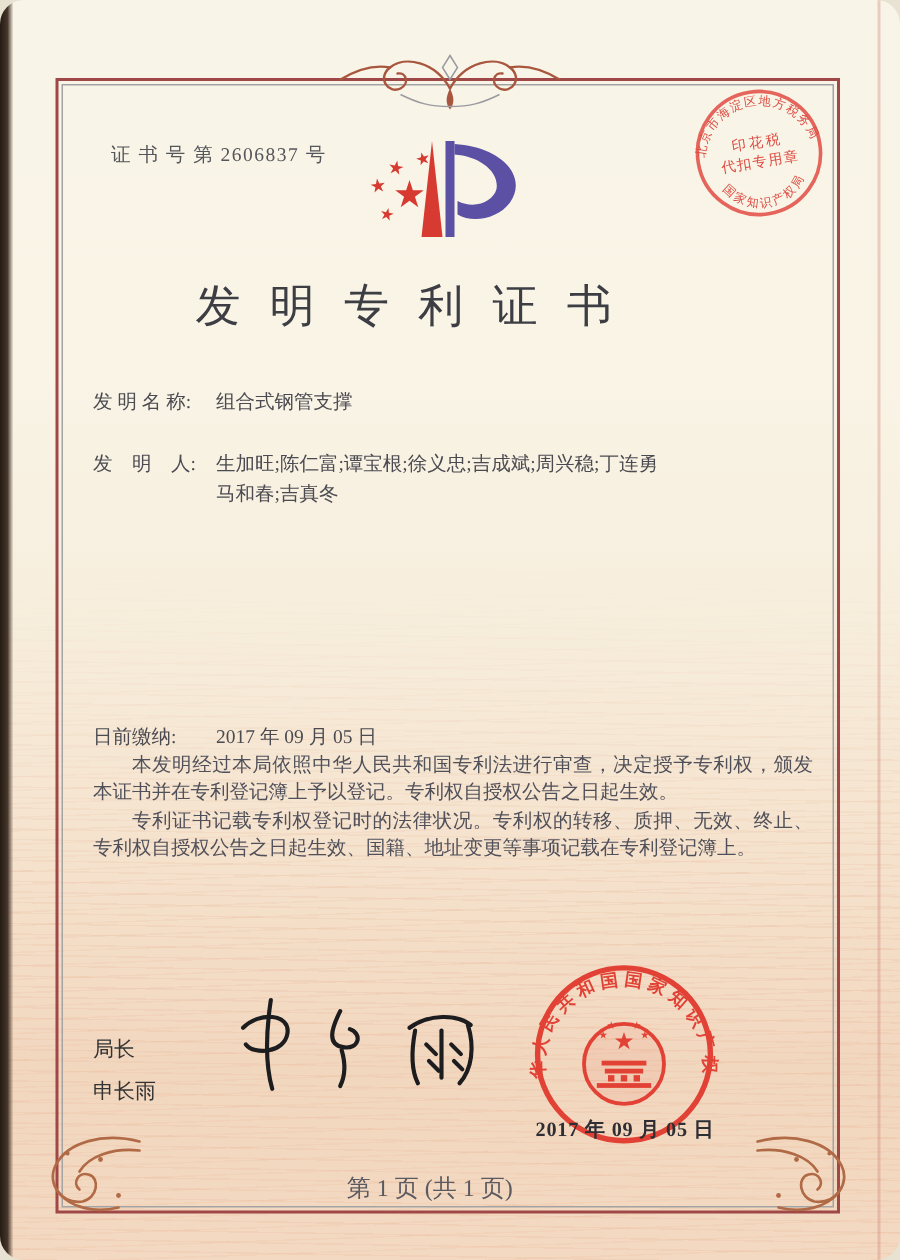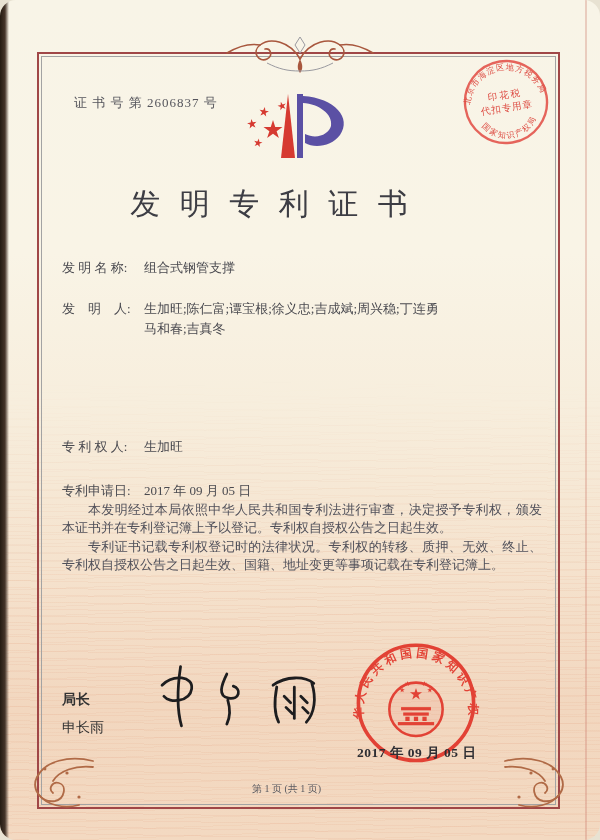--- a/index.html
+++ b/index.html
@@ -21,30 +21,30 @@
   .frame-outer{position:absolute;left:37px;top:52px;width:519px;height:753px;border:2px solid #a04747;z-index:1;}
   .frame-inner{position:absolute;inset:2px;border:1px solid #a3a3a3;}
   .cert-no{position:absolute;left:74px;top:94px;font-size:13px;letter-spacing:1px;color:#55555c;z-index:2;}
   .title{position:absolute;left:0;top:184px;width:544px;text-align:center;font-size:30px;color:#3d3d44;
     letter-spacing:6px;font-weight:500;z-index:2;}
   .row{position:absolute;left:62px;display:flex;align-items:flex-start;font-size:13px;color:#4a4a50;z-index:2;line-height:20px;}
   .row .lbl{display:inline-block;min-width:80px;white-space:nowrap;}
   .row .val{margin-left:2px;white-space:nowrap;}
   .paras{position:absolute;left:62px;top:501px;width:480px;z-index:2;}
   .paras p{margin:0 0 1px 0;font-size:13px;line-height:18px;text-indent:2em;text-align:justify;color:#50505a;}
-  .signoff-title{position:absolute;left:62px;top:691px;font-size:14px;font-weight:bold;color:#333;z-index:3;
+  .signoff-title{position:absolute;left:62px;top:691px;font-size:14px;font-weight:normal;color:#333;z-index:3;
     font-family:"Liberation Sans","DejaVu Sans",sans-serif;}
   .signoff-name{position:absolute;left:62px;top:719px;font-size:14px;font-weight:normal;color:#333;z-index:3;
     font-family:"Liberation Sans","DejaVu Sans",sans-serif;}
   .sig-svg{position:absolute;left:138px;top:652px;z-index:3;}
   .logo-svg{position:absolute;left:235px;top:90px;z-index:2;}
   .stamp-svg{position:absolute;left:460px;top:56px;z-index:3;transform:rotate(-9deg);}
   .seal-svg{position:absolute;left:352px;top:641px;z-index:3;opacity:.96;}
   .seal-date{position:absolute;left:357px;top:744px;font-size:13.5px;font-weight:600;color:#2e2e33;letter-spacing:.5px;z-index:4;}
-  .footer{position:absolute;left:0;top:782px;width:573px;text-align:center;font-size:10px;color:#5a5a60;z-index:2;}
+  .footer{position:absolute;left:0;top:782px;width:573px;text-align:center;font-size:16px;color:#5a5a60;z-index:2;}
   .orn-top{position:absolute;left:213px;top:29px;z-index:2;}
   .orn-bl{position:absolute;left:27px;top:751px;z-index:2;}
   .orn-br{position:absolute;left:499px;top:751px;z-index:2;transform:scaleX(-1);}
   svg text{font-family:"Liberation Serif","DejaVu Serif",serif;}
 </style>
 </head>
 <body>
 
 <div class="scan">
   <div class="waves"></div>
@@ -132,26 +132,22 @@
     <span class="lbl">发　明　人:</span>
     <span class="val">
       <div>生加旺;陈仁富;谭宝根;徐义忠;吉成斌;周兴稳;丁连勇</div>
       <div>马和春;吉真冬</div>
     </span>
   </div>
   <div class="row" style="top:258px">
     <span class="lbl">发 明 名 称:</span>
     <span class="val">组合式钢管支撑</span>
   </div>
-  <div class="row" style="top:437px">
-    <span class="lbl">专 利 权 人:</span>
-    <span class="val">生加旺</span>
-  </div>
   <div class="row" style="top:481px">
-    <span class="lbl">专利申请日:</span>
+    <span class="lbl">日前缴纳:</span>
     <span class="val">2017 年 09 月 05 日</span>
   </div>
 
   <div class="paras">
     <p>本发明经过本局依照中华人民共和国专利法进行审查，决定授予专利权，颁发本证书并在专利登记簿上予以登记。专利权自授权公告之日起生效。</p>
     <p>专利证书记载专利权登记时的法律状况。专利权的转移、质押、无效、终止、专利权自授权公告之日起生效、国籍、地址变更等事项记载在专利登记簿上。</p>
   </div>
 
   <div class="signoff-title">局长</div>
   <div class="signoff-name">申长雨</div>

